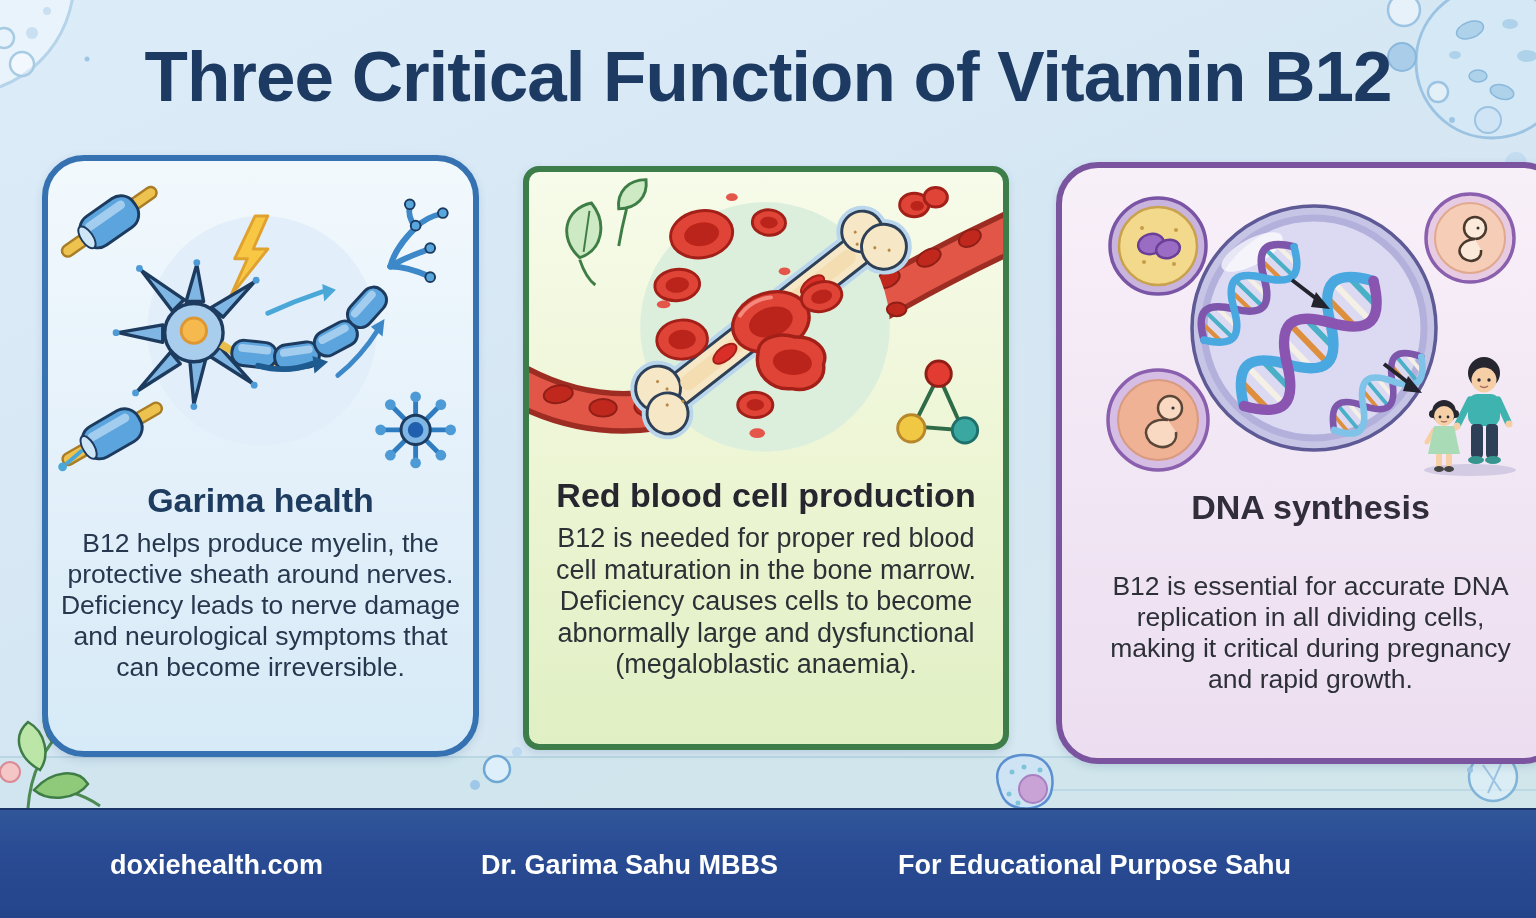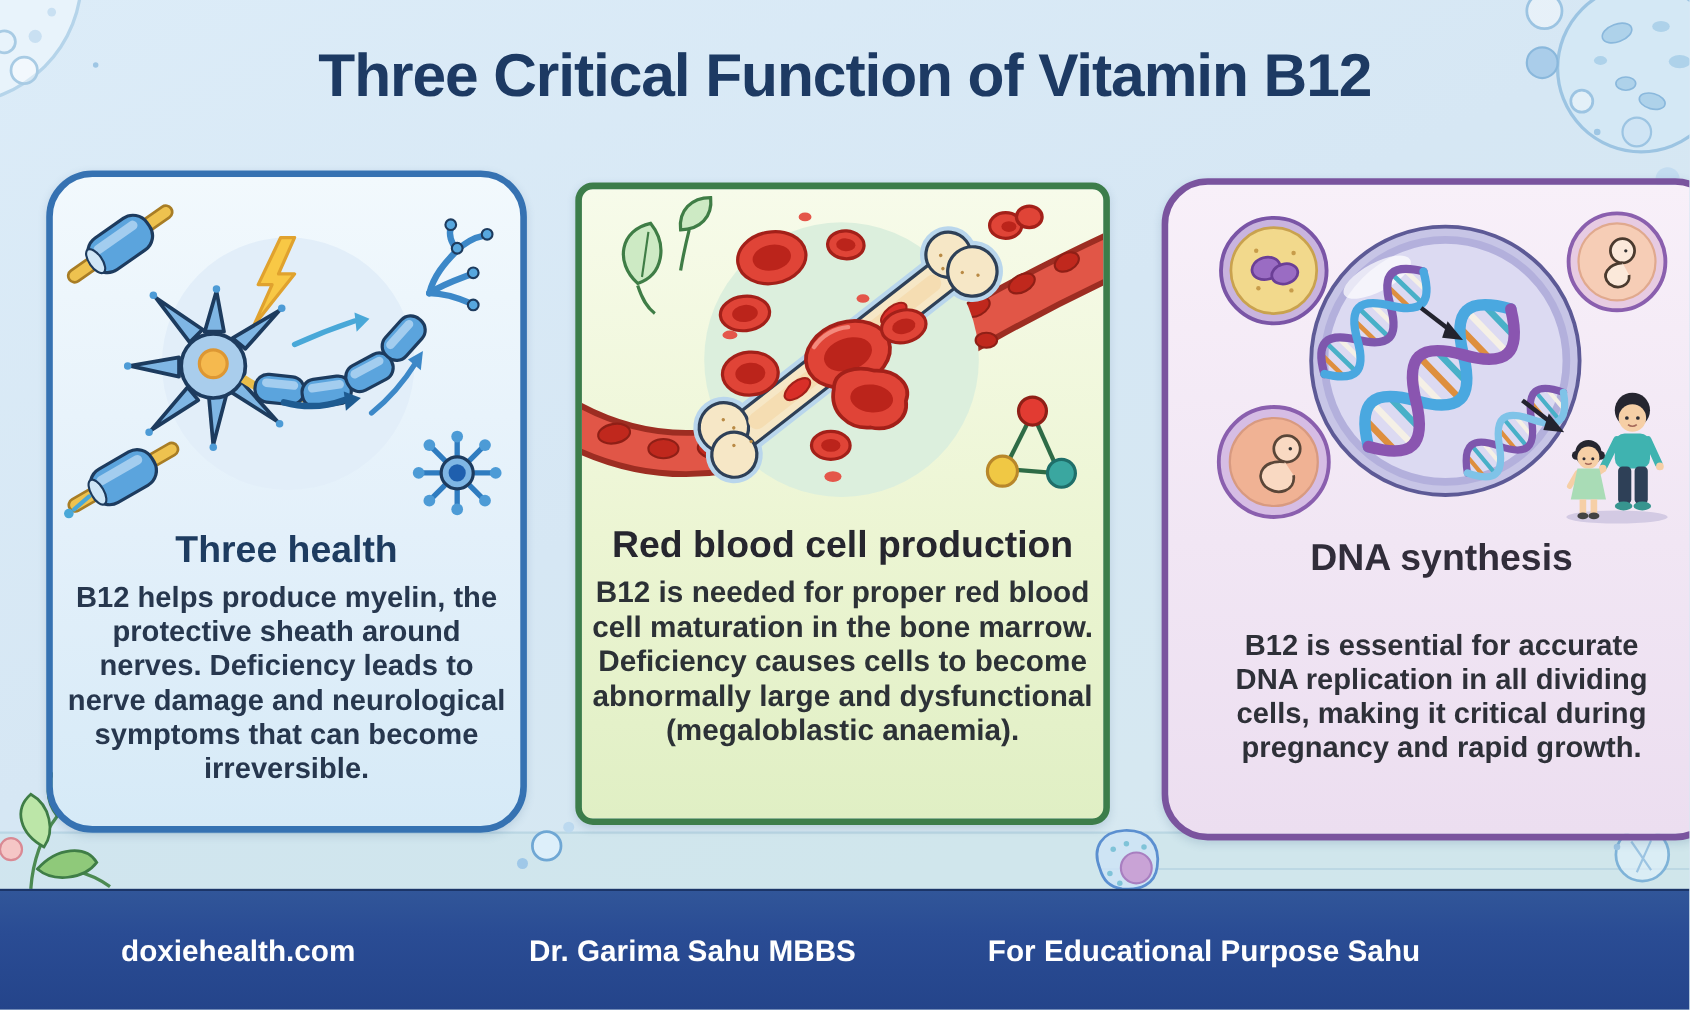--- a/index.html
+++ b/index.html
@@ -9,32 +9,32 @@
     background:#d9e8f4;
   }
   #canvas{
     position:relative;width:1536px;height:918px;
     background:linear-gradient(155deg,#dcecf8 0%,#d6e7f4 45%,#d6e9ee 100%);
     overflow:hidden;
   }
   #bg-decor{position:absolute;left:0;top:0;width:1536px;height:918px;}
   h1.title{
     position:absolute;left:0;top:36px;width:1536px;margin:0;
-    text-align:center;font-size:55px;font-weight:bold;letter-spacing:-1px;
+    text-align:center;font-size:71px;font-weight:bold;letter-spacing:-1px;
     color:#1d3a63;
   }
   .card{
     position:absolute;box-sizing:border-box;display:flex;flex-direction:column;
     border-radius:42px;overflow:hidden;
     box-shadow:0 3px 8px rgba(60,100,140,.18);
   }
   .card .illus{flex:0 0 auto;}
   .card .illus svg{display:block;width:100%;height:100%;}
   .card h2{margin:2px 0 8px 0;text-align:center;font-size:34px;font-weight:bold;}
-  .card p{margin:0 auto;text-align:center;font-size:26.5px;line-height:1.17;font-weight:700;}
+  .card p{margin:0 auto;text-align:center;font-size:26.5px;line-height:1.17;font-weight:400;}
   .card-nerve{
     left:42px;top:155px;width:437px;height:602px;
     border:6px solid #3672b2;
     background:linear-gradient(180deg,#f2f9fd 0%,#e3f0fa 55%,#d6eaf7 100%);
   }
   .card-nerve h2{color:#1e3c60;}
   .card-nerve p{color:#27374e;width:405px;}
   .card-nerve .illus{height:318px;}
   .card-rbc{
     left:523px;top:166px;width:486px;height:584px;
@@ -248,21 +248,21 @@
             <circle cx="0" cy="34" r="5.5"></circle>
               <circle cx="-26" cy="26" r="5.5"></circle>
             <circle cx="-36" cy="0" r="5.5"></circle>
               <circle cx="-26" cy="-26" r="5.5"></circle>
           </g>
           <circle r="15" fill="#7fb6e4" stroke="#1d3b5e" stroke-width="3"></circle>
           <circle r="8" fill="#1f5fae"></circle>
         </g>
       </svg>
     </div>
-    <h2>Three health</h2>
+    <h2>Garima health</h2>
     <p>B12 helps produce myelin, the protective sheath around nerves. Deficiency leads to nerve damage and neurological symptoms that can become irreversible.</p>
   </section>
 
   <section class="card card-rbc">
     <div class="illus">
       <svg viewBox="0 0 486 302">
 
         <g>
           <path d="M-12,214 C 70,258 150,248 228,206 C 290,172 360,120 498,56" fill="none" stroke="#9d2d22" stroke-width="44"></path>
           <path d="M-12,214 C 70,258 150,248 228,206 C 290,172 360,120 498,56" fill="none" stroke="#e15647" stroke-width="33"></path>

